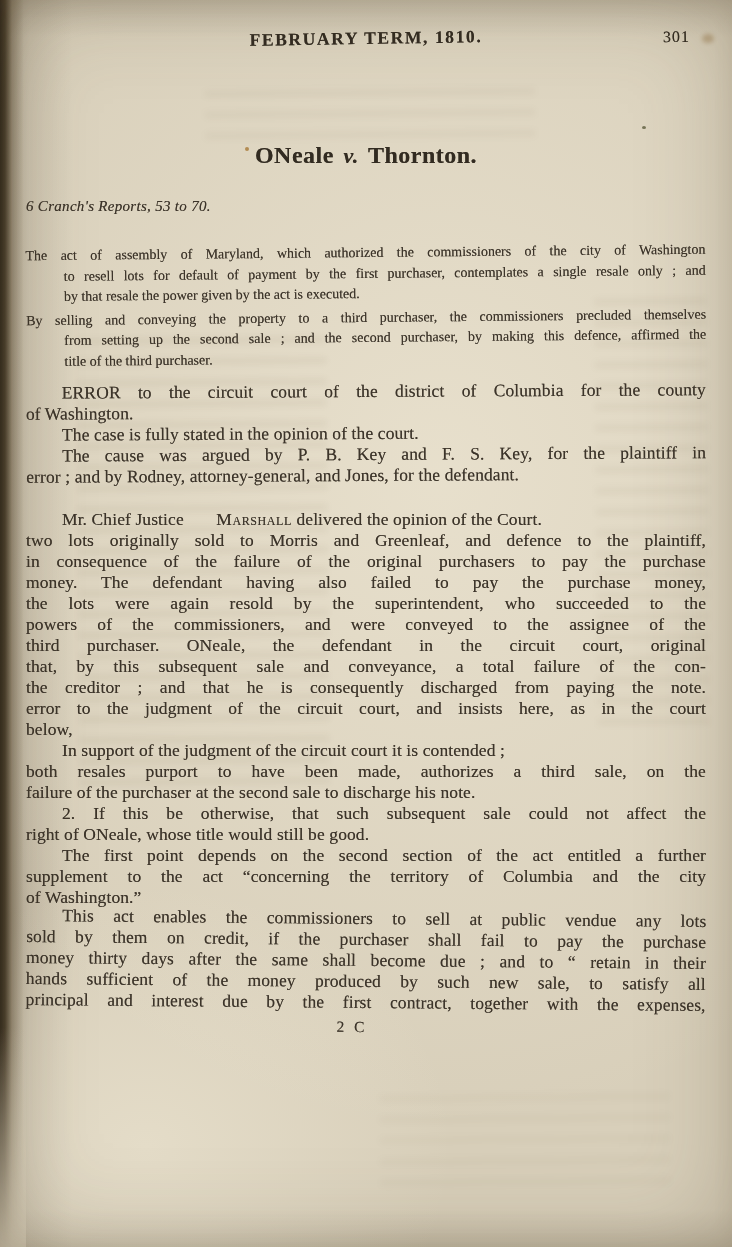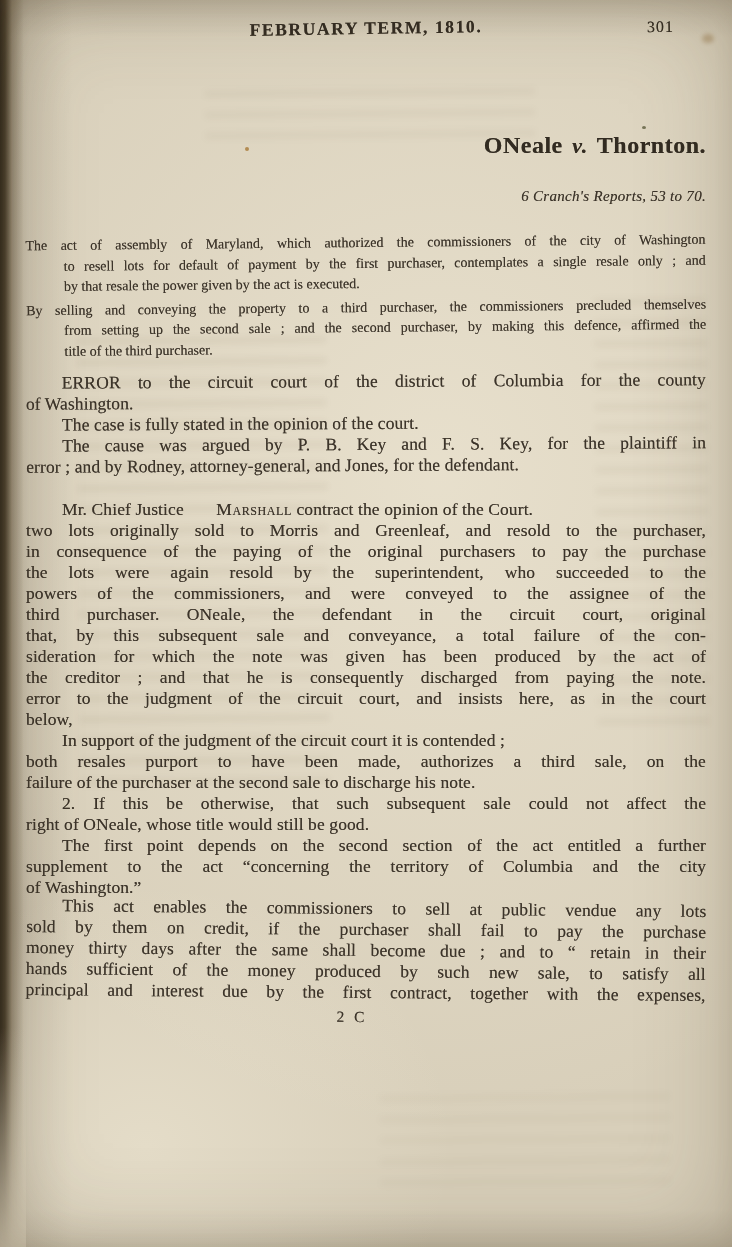--- a/index.html
+++ b/index.html
@@ -41,50 +41,50 @@
   .g2{left:596px;top:295px;width:112px;height:430px;opacity:.40;}
   .g3{left:205px;top:86px;width:330px;height:52px;opacity:.35;}
   .g4{left:380px;top:1085px;width:290px;height:100px;opacity:.25;}
   .speck{position:absolute;border-radius:50%;}
   .sp1{left:245px;top:147px;width:4px;height:4px;background:#aa7e3e;opacity:.85;}
   .sp2{left:642px;top:126px;width:4px;height:3px;background:#5d5c3c;opacity:.8;}
   .sp3{left:702px;top:34px;width:12px;height:9px;background:#9a7a4a;filter:blur(2px);opacity:.45;}
 
   .content{
     position:relative;
-    padding:12px 26px 0 26px;
+    padding:22px 26px 0 26px;
     text-shadow:0 0 .5px rgba(58,50,40,.65);
     font-family:Liberation Serif, serif;
   }
   header{position:relative;height:28px;}
   .running-head{
     text-align:center;
     font-weight:bold;
     font-size:17.5px;
     letter-spacing:1.6px;
     color:var(--ink_strong,#322b21);
     transform:rotate(-0.9deg);
     margin-top:6px;
   }
   .page-number{
-    position:absolute;top:0;right:32px;
+    position:absolute;top:0;right:16px;
     font-size:16px;letter-spacing:1px;
     color:var(--ink_strong,#322b21);
     transform:rotate(-1deg);
   }
   .case-title{
     margin:86px 0 0 0;
-    text-align:right;
+    text-align:center;
     font-size:24px;font-weight:bold;letter-spacing:.5px;
     color:var(--ink_strong,#322b21);
   }
   .case-title .vs{font-style:italic;font-weight:600;font-size:22px;margin:0 3px;}
   .citation{
     margin-top:29px;
-    text-align:right;
+    text-align:left;
     font-style:italic;
     font-size:15px;letter-spacing:.3px;
   }
   .headnotes{
     margin-top:28px;
     font-size:14px;line-height:20.5px;
     transform:rotate(-0.55deg);
   }
   .headnote{margin-bottom:3px;}
   .hn-cont{padding-left:38px;}
@@ -150,30 +150,30 @@
           <div class="line first end"><span>The case is fully stated in the opinion of the court.</span></div>
         </div>
         <div class="para">
           <div class="line first"><span>The cause was argued by P. B. Key and F. S. Key, for the plaintiff in</span></div>
           <div class="line end"><span>error ; and by Rodney, attorney-general, and Jones, for the defendant.</span></div>
         </div>
       </section>
 
     <section class="opinion bodytext" id="opinion">
         <div class="para">
-          <div class="line first end"><span>Mr. Chief Justice </span><span class="sc">Marshall</span><span> contract the opinion of the Court.</span></div>
-        </div>
-        <div class="para">
-          <div class="line"><span>two lots originally sold to Morris and Greenleaf, and resold to the purchaser,</span></div>
-          <div class="line"><span>in consequence of the paying of the original purchasers to pay the purchase</span></div>
+          <div class="line first end"><span>Mr. Chief Justice </span><span class="sc">Marshall</span><span> delivered the opinion of the Court.</span></div>
+        </div>
+        <div class="para">
+          <div class="line"><span>two lots originally sold to Morris and Greenleaf, and defence to the plaintiff,</span></div>
+          <div class="line"><span>in consequence of the failure of the original purchasers to pay the purchase</span></div>
+          <div class="line"><span>money. The defendant having also failed to pay the purchase money,</span></div>
           <div class="line"><span>the lots were again resold by the superintendent, who succeeded to the</span></div>
           <div class="line"><span>powers of the commissioners, and were conveyed to the assignee of the</span></div>
           <div class="line"><span>third purchaser. ONeale, the defendant in the circuit court, original</span></div>
           <div class="line"><span>that, by this subsequent sale and conveyance, a total failure of the con-</span></div>
-          <div class="line"><span>sideration for which the note was given has been produced by the act of</span></div>
           <div class="line"><span>the creditor ; and that he is consequently discharged from paying the note.</span></div>
           <div class="line"><span>error to the judgment of the circuit court, and insists here, as in the court</span></div>
           <div class="line end"><span>below,</span></div>
         </div>
         <div class="para">
           <div class="line first end"><span>In support of the judgment of the circuit court it is contended ;</span></div>
         </div>
         <div class="para">
           <div class="line"><span>both resales purport to have been made, authorizes a third sale, on the</span></div>
           <div class="line end"><span>failure of the purchaser at the second sale to discharge his note.</span></div>

